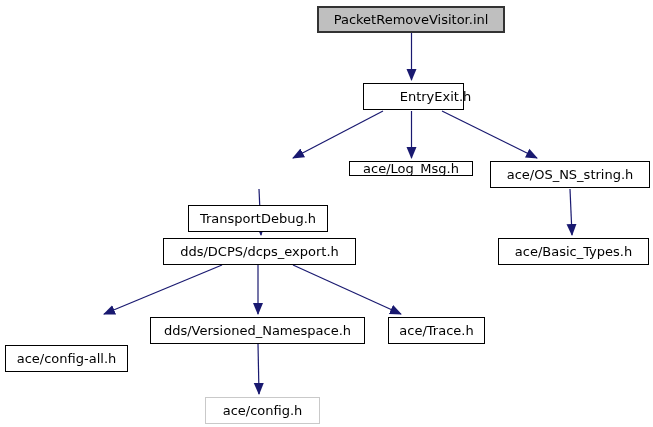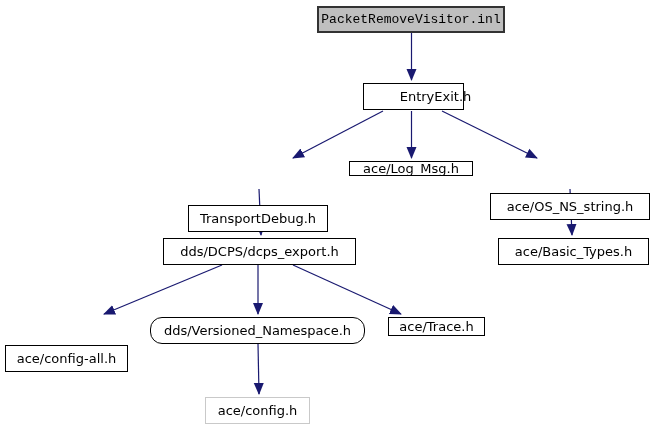--- a/index.html
+++ b/index.html
@@ -33,21 +33,20 @@
     color: #000000;
     font-size: 13px;
     line-height: 1;
     white-space: nowrap;
     cursor: pointer;
   }
   .node.root {
     background: #bfbfbf;
     border: 2px solid #333333;
     cursor: default;
-    font-family: Liberation Mono, monospace;
   }
   .node.undocumented {
     border: 1px solid #c9c9c9;
     cursor: default;
   }
   .edge {
     stroke: #191970;
     stroke-width: 1.2;
     fill: none;
   }
@@ -76,27 +75,27 @@
   </svg>
 
   <div class="node root" style="left:317px; top:6px; width:188px; height:27px;">PacketRemoveVisitor.inl</div>
 
   <div class="node" style="left:363px; top:83px; width:101px; height:27px;padding-left:44px;">EntryExit.h</div>
 
   <div class="node" style="left:188px; top:161px; width:140px; height:27px;margin-top:44px;">TransportDebug.h</div>
 
   <div class="node" style="left:349px; top:161px; width:124px; height:15px;">ace/Log_Msg.h</div>
 
-  <div class="node" style="left:490px; top:161px; width:160px; height:27px;margin-top:32px;">ace/OS_NS_string.h</div>
+  <div class="node" style="left:490px; top:161px; width:160px; height:27px;">ace/OS_NS_string.h</div>
 
   <div class="node" style="left:498px; top:238px; width:151px; height:27px;">ace/Basic_Types.h</div>
 
   <div class="node" style="left:163px; top:238px; width:193px; height:27px;">dds/DCPS/dcps_export.h</div>
 
   <div class="node" style="left:5px; top:317px; width:123px; height:27px;margin-top:28px;">ace/config-all.h</div>
 
-  <div class="node" style="left:150px; top:317px; width:215px; height:27px;border-radius:12px;">dds/Versioned_Namespace.h</div>
+  <div class="node" style="left:150px; top:317px; width:215px; height:27px;">dds/Versioned_Namespace.h</div>
 
-  <div class="node" style="left:388px; top:317px; width:97px; height:19px;">ace/Trace.h</div>
+  <div class="node" style="left:388px; top:317px; width:97px; height:27px;">ace/Trace.h</div>
 
-  <div class="node undocumented" style="left:205px; top:397px; width:105px; height:27px;">ace/config.h</div>
+  <div class="node undocumented" style="left:205px; top:397px; width:115px; height:27px;">ace/config.h</div>
 
 </div>
 
 </body></html>

